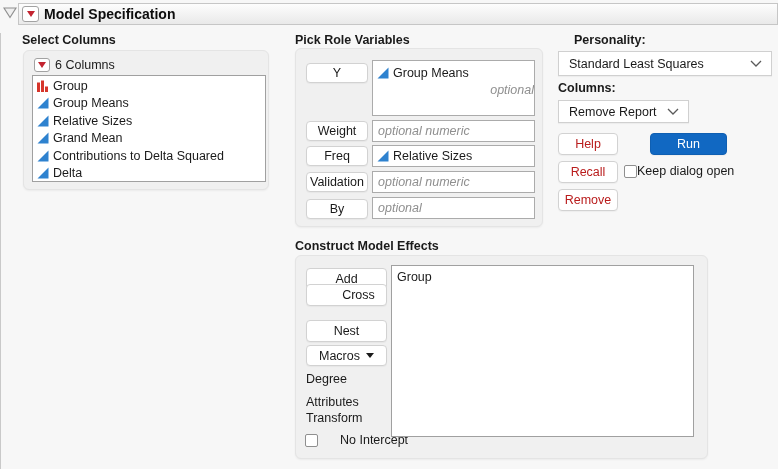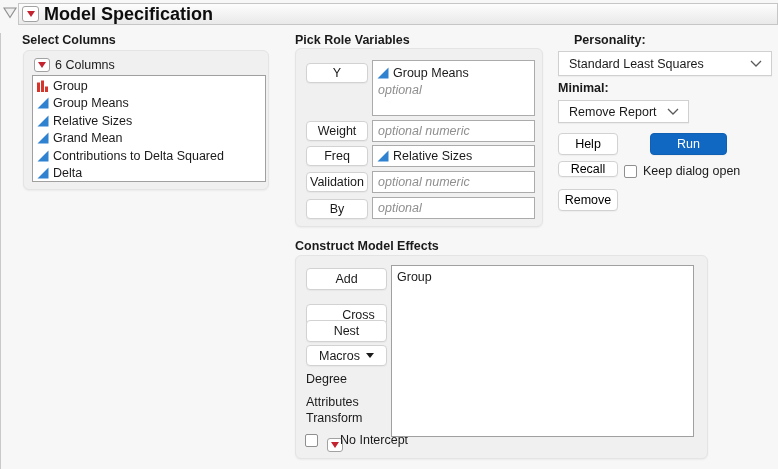--- a/index.html
+++ b/index.html
@@ -12,21 +12,21 @@
   }
   
   #disclosure{position:absolute;left:3px;top:7px;width:14px;height:12px;cursor:pointer;}
   #header-strip{
     position:absolute;left:18px;top:3px;width:760px;height:22px;
     background:linear-gradient(#fdfdfd,#e9e9e9);
     border:1px solid #c6c6c6;box-sizing:border-box;
     display:flex;align-items:center;gap:5px;padding-left:3px;
   }
   #left-edge-line{position:absolute;left:0;top:33px;width:1px;height:436px;background:#c9c9c9;}
-  .page-title{font-weight:bold;font-size:18px;color:#0d0d0d;}
+  .page-title{font-weight:bold;font-size:14px;color:#0d0d0d;}
   
   .redtri-btn{
     display:inline-flex;align-items:center;justify-content:center;
     width:16px;height:14px;background:#ffffff;border:1px solid #a2a2a2;
     border-radius:3px;box-sizing:border-box;cursor:pointer;padding:0;
   }
   .redtri-btn.hdr{width:17px;height:16px;}
   .rtri{width:0;height:0;border-left:4.5px solid transparent;border-right:4.5px solid transparent;border-top:6px solid #c32430;}
   
   .section-label{position:absolute;font-weight:600;white-space:nowrap;}
@@ -62,57 +62,57 @@
   }
   #btn-y{top:14px;} #btn-weight{top:72px;} #btn-freq{top:97px;} #btn-validation{top:123px;} #btn-by{top:150px;}
   .role-box{
     position:absolute;left:76px;width:163px;background:#ffffff;
     border:1px solid #ababab;box-sizing:border-box;overflow:hidden;
   }
   #box-y{top:11px;height:56px;} #box-weight{top:71px;height:22px;}
   #box-freq{top:96px;height:22px;} #box-validation{top:122px;height:22px;} #box-by{top:148px;height:22px;}
   .role-value{display:flex;align-items:center;gap:4px;padding:3px 0 0 4px;height:17px;white-space:nowrap;}
   .role-box.single .role-value{padding-top:0;height:100%;align-items:center;}
-  .placeholder{color:#8f8f8f;font-style:italic;padding:2px 0 0 5px;white-space:nowrap;}
+  .placeholder{color:#8f8f8f;font-style:italic;padding:2px 0 0 5px;white-space:nowrap;text-align:right;}
   .role-box.single-ph{display:flex;align-items:center;}
   .role-box.single-ph .placeholder{padding:0 0 0 5px;}
   
   .dropdown{
     position:absolute;background:#ffffff;border:1px solid #d0d0d0;border-radius:0;
     box-sizing:border-box;display:flex;align-items:center;justify-content:space-between;
     padding:0 9px 0 10px;cursor:pointer;box-shadow:0 1px 1px rgba(0,0,0,0.04);
   }
   #dd-personality{left:558px;top:51px;width:214px;height:25px;}
   #dd-emphasis{left:558px;top:100px;width:131px;height:23px;}
   .btn{
     position:absolute;background:#ffffff;border:1px solid #d2d2d2;border-radius:4px;
     box-sizing:border-box;display:flex;align-items:center;justify-content:center;
     cursor:pointer;box-shadow:0 1px 1px rgba(0,0,0,0.04);
-    font-size:12.5px;color:#000000;font-family:"Liberation Sans",sans-serif;padding:0;
+    font-size:12.5px;color:#b91c1c;font-family:"Liberation Sans",sans-serif;padding:0;
   }
   #btn-help{left:558px;top:133px;width:60px;height:22px;}
   #btn-run{left:650px;top:133px;width:77px;height:22px;background:#1168c2;border-color:#0f5fb2;color:#ffffff;}
-  #btn-recall{left:558px;top:161px;width:60px;height:16px;}
+  #btn-recall{left:558px;top:161px;width:60px;height:22px;}
   #btn-remove{left:558px;top:189px;width:60px;height:22px;}
-  .check-row{position:absolute;display:flex;align-items:center;gap:6px;white-space:nowrap;}
+  .check-row{position:absolute;display:flex;align-items:center;white-space:nowrap;}
   #row-keep{left:624px;top:164px;}
   .checkbox{width:13px;height:13px;background:#ffffff;border:1px solid #8f8f8f;border-radius:2px;box-sizing:border-box;flex:0 0 13px;cursor:pointer;}
   
   .fx-btn{
     position:absolute;left:10px;width:81px;height:22px;
     background:#ffffff;border:1px solid #d2d2d2;border-radius:4px;
     box-sizing:border-box;display:flex;align-items:center;justify-content:center;gap:6px;
     cursor:pointer;box-shadow:0 1px 1px rgba(0,0,0,0.04);
     font-size:12.5px;color:#1a1a1a;font-family:"Liberation Sans",sans-serif;padding:0;
   }
-  #btn-add{top:12px;} #btn-cross{top:48px;padding-left:24px;} #btn-nest{top:64px;} #btn-macros{top:89px;height:21px;}
+  #btn-add{top:12px;} #btn-cross{top:28px;padding-left:24px;} #btn-nest{top:64px;} #btn-macros{top:89px;height:21px;}
   .caret-down{width:0;height:0;border-left:4px solid transparent;border-right:4px solid transparent;border-top:5px solid #1a1a1a;}
   .fx-row{position:absolute;left:10px;display:flex;align-items:center;white-space:nowrap;gap:29px;}
   #row-degree{top:114px;}
-  #row-attributes{top:139px;flex-direction:column;}
+  #row-attributes{top:139px;}
   #row-transform{top:155px;}
   #row-nointercept{top:177px;left:9px;gap:22px;}
   .fx-row .fx-lbl{width:58px;}
   #degree-input{
     width:24px;height:18px;border:1px solid #7d7d7d;box-sizing:border-box;border-radius:1px;
     font-family:"Liberation Sans",sans-serif;font-size:12.5px;text-align:right;padding:0 4px 0 0;background:#fff;
   }
   #effects-list{left:95px;top:9px;width:303px;height:172px;padding:3px 0 0 5px;}
   .effect-row{height:16px;display:flex;align-items:center;cursor:default;}
   .chev{flex:0 0 auto;}
@@ -130,21 +130,21 @@
   <div id="header-strip">
     <button class="redtri-btn hdr">
       <span class="rtri"></span>
     </button>
     <span class="page-title">Model Specification</span>
   </div>
 
   <span class="section-label" id="lbl-select-cols">Select Columns</span>
   <span class="section-label" id="lbl-pick-roles">Pick Role Variables</span>
   <span class="section-label" id="lbl-personality">Personality:</span>
-  <span class="section-label" id="lbl-emphasis">Minimal:</span>
+  <span class="section-label" id="lbl-emphasis">Columns:</span>
   <span class="section-label" id="lbl-effects">Construct Model Effects</span>
 
   <div class="panel" id="panel-select-cols">
     <div id="cols-header">
       <button class="redtri-btn">
         <span class="rtri"></span>
       </button>
       <span>6 Columns</span>
     </div>
     <div class="listbox" id="columns-list">

